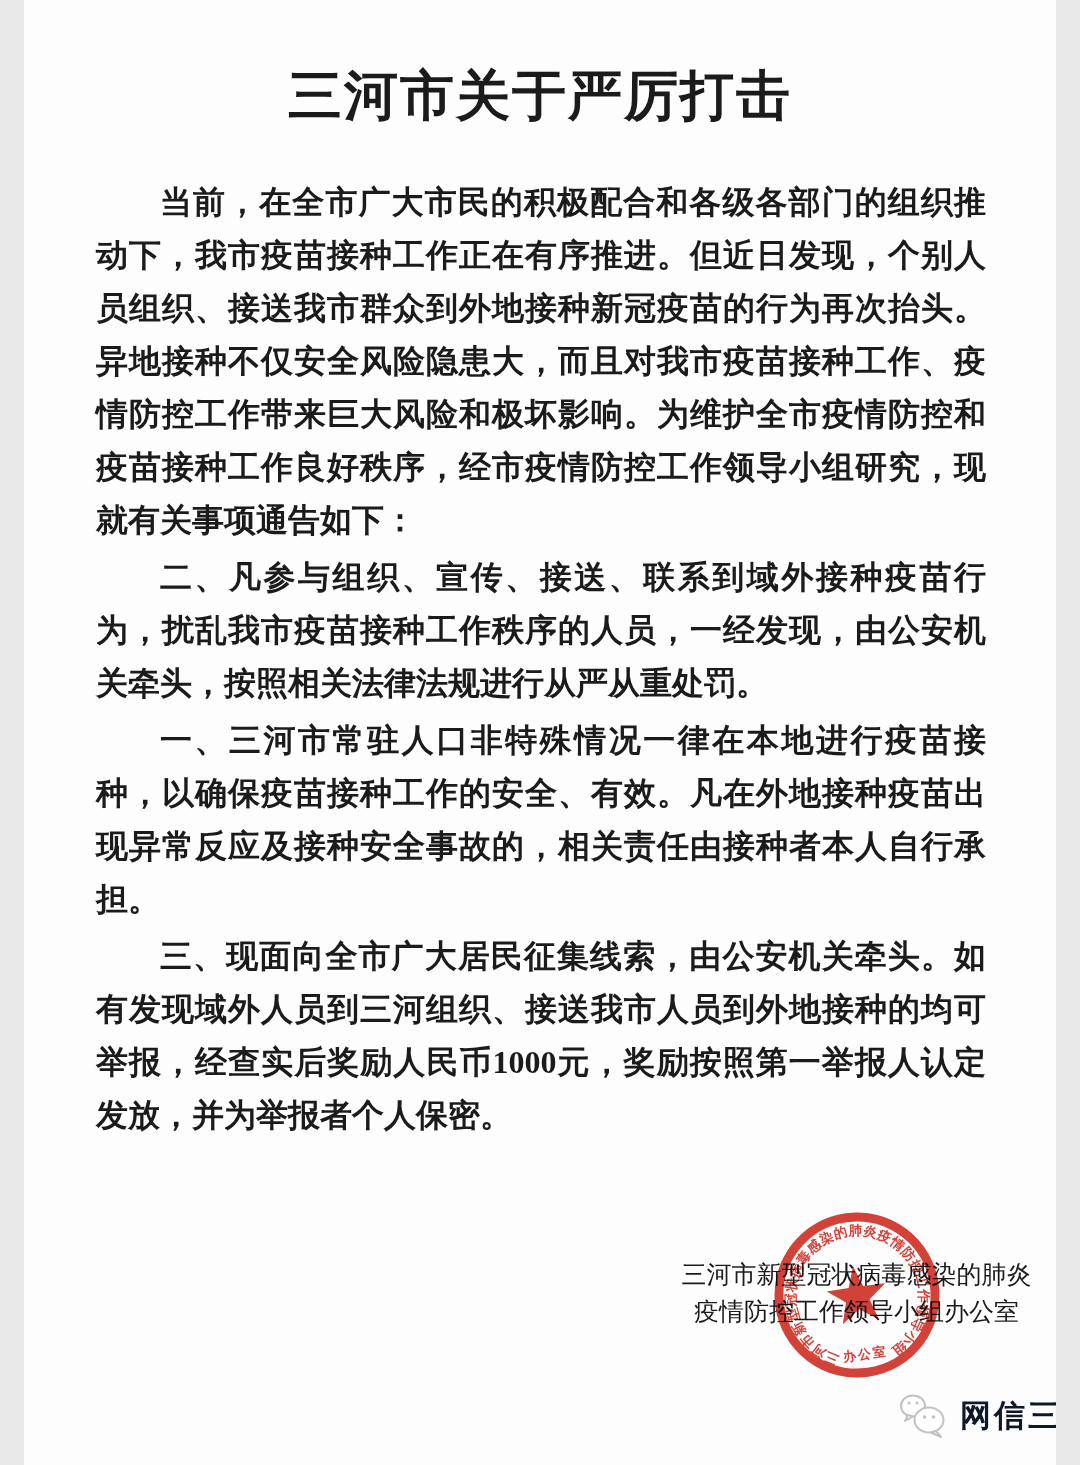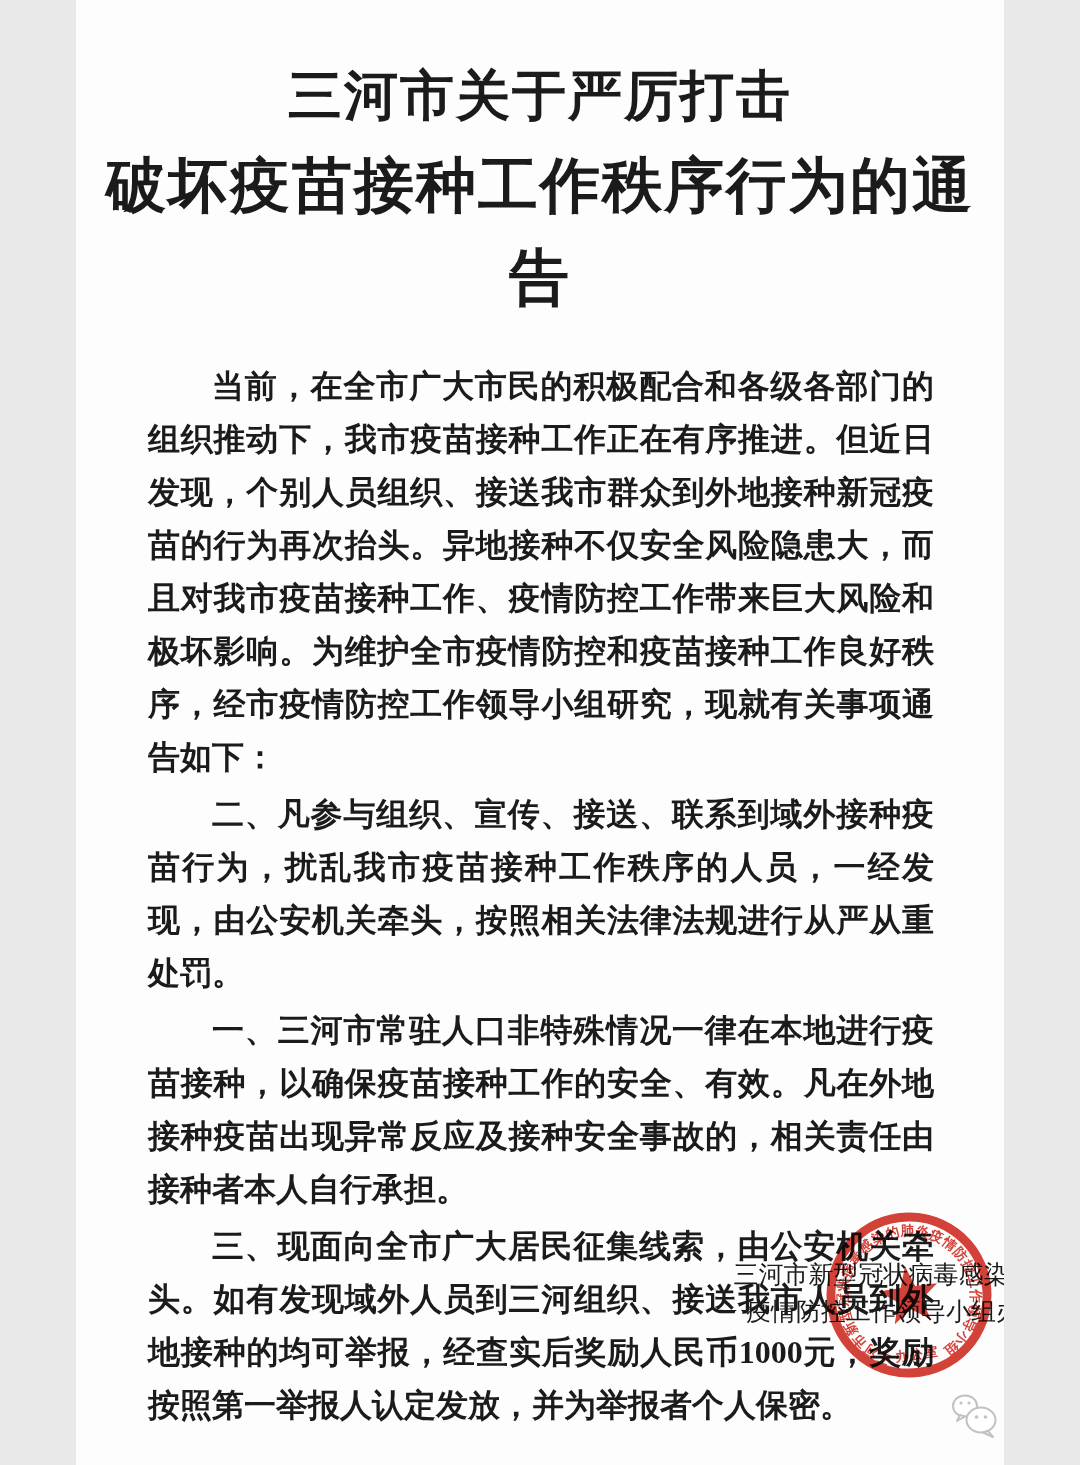--- a/index.html
+++ b/index.html
@@ -1,18 +1,18 @@
 <!DOCTYPE html>
 <html><head>
 <meta charset="utf-8">
 <style>
   html,body { margin:0; padding:0; background:#e9e9e9; }
   .page {
     position:relative;
-    width:928px; height:1465px;
+    width:1032px; height:1465px;
     margin:0 auto;
     background:#fdfdfd;
     color:#1b1b1b;
     font-family:"Liberation Serif","DejaVu Serif",serif;
     overflow:hidden;
   }
   
   .title-wrap { padding-top:52px; text-align:center; font-weight:900; }
   .title-l1 { font-size:54px; line-height:88px; letter-spacing:2px; }
   .title-l2 { font-size:60px; line-height:92px; letter-spacing:2px; }
@@ -57,21 +57,20 @@
     white-space:nowrap;
   }
 </style>
 </head>
 <body>
 
 <div class="page">
 
   <div class="title-wrap">
     <div class="title-l1">三河市关于严厉打击</div>
-    <div class="title-l2">破坏疫苗接种工作秩序行为的通告</div>
   </div>
 
   <div class="body-wrap">
     <p>当前，在全市广大市民的积极配合和各级各部门的组织推动下，我市疫苗接种工作正在有序推进。但近日发现，个别人员组织、接送我市群众到外地接种新冠疫苗的行为再次抬头。异地接种不仅安全风险隐患大，而且对我市疫苗接种工作、疫情防控工作带来巨大风险和极坏影响。为维护全市疫情防控和疫苗接种工作良好秩序，经市疫情防控工作领导小组研究，现就有关事项通告如下：</p>
     <p>二、凡参与组织、宣传、接送、联系到域外接种疫苗行为，扰乱我市疫苗接种工作秩序的人员，一经发现，由公安机关牵头，按照相关法律法规进行从严从重处罚。</p>
     <p>一、三河市常驻人口非特殊情况一律在本地进行疫苗接种，以确保疫苗接种工作的安全、有效。凡在外地接种疫苗出现异常反应及接种安全事故的，相关责任由接种者本人自行承担。</p>
     <p>三、现面向全市广大居民征集线索，由公安机关牵头。如有发现域外人员到三河组织、接送我市人员到外地接种的均可举报，经查实后奖励人民币1000元，奖励按照第一举报人认定发放，并为举报者个人保密。</p>
   </div>
 
   <div class="signature">

